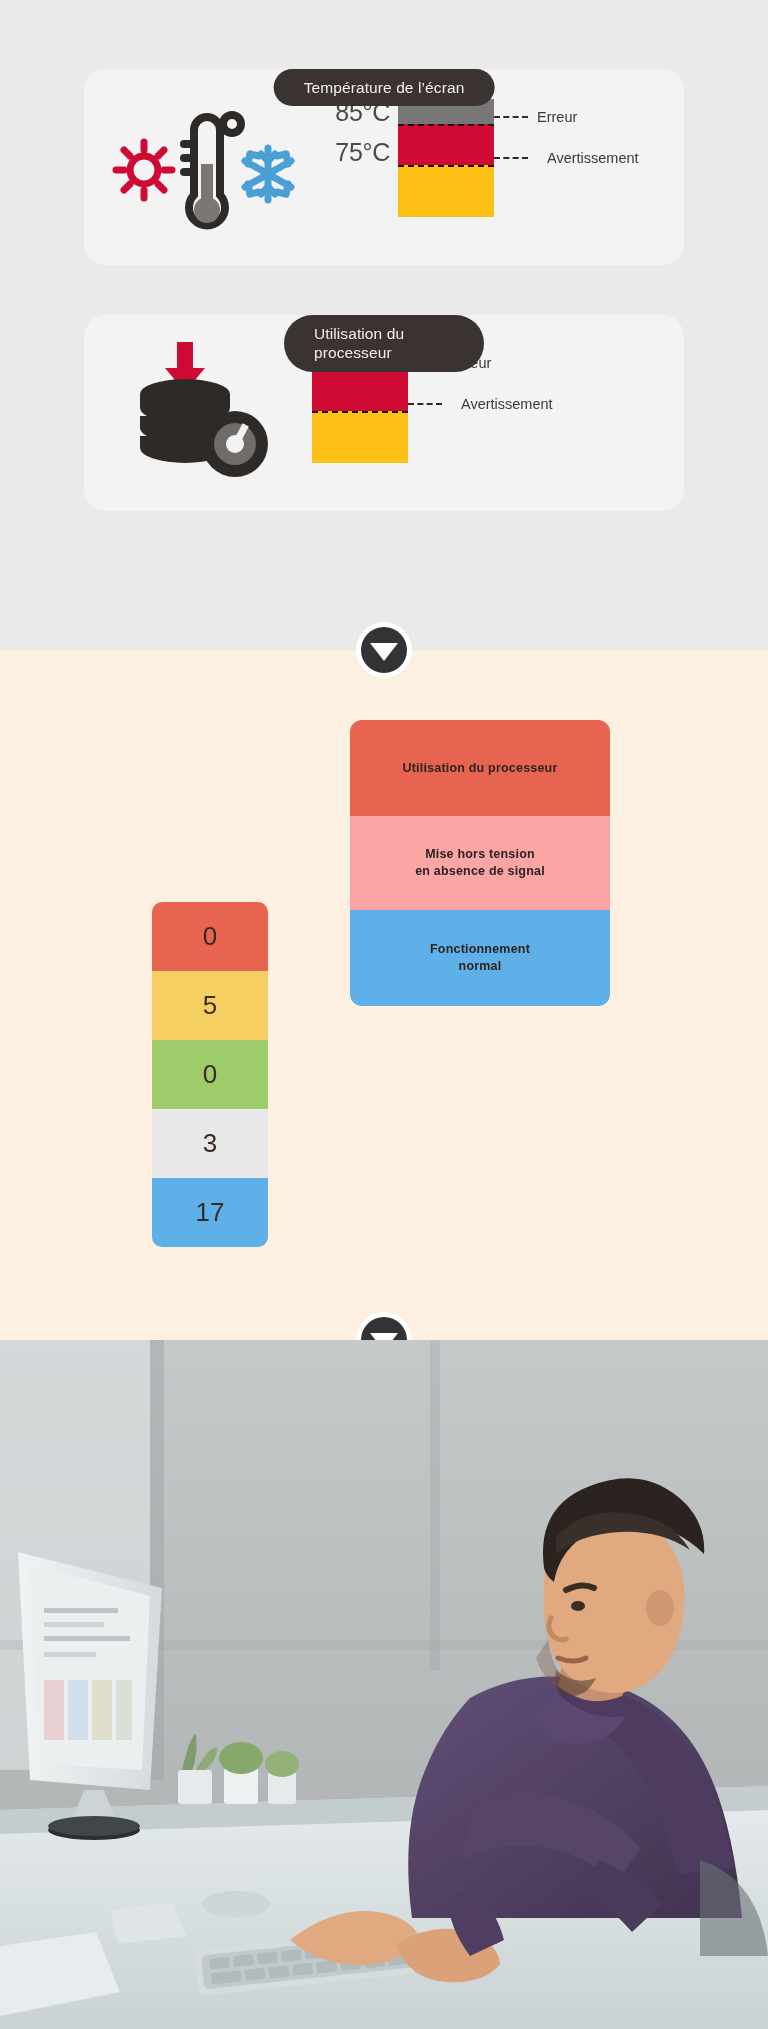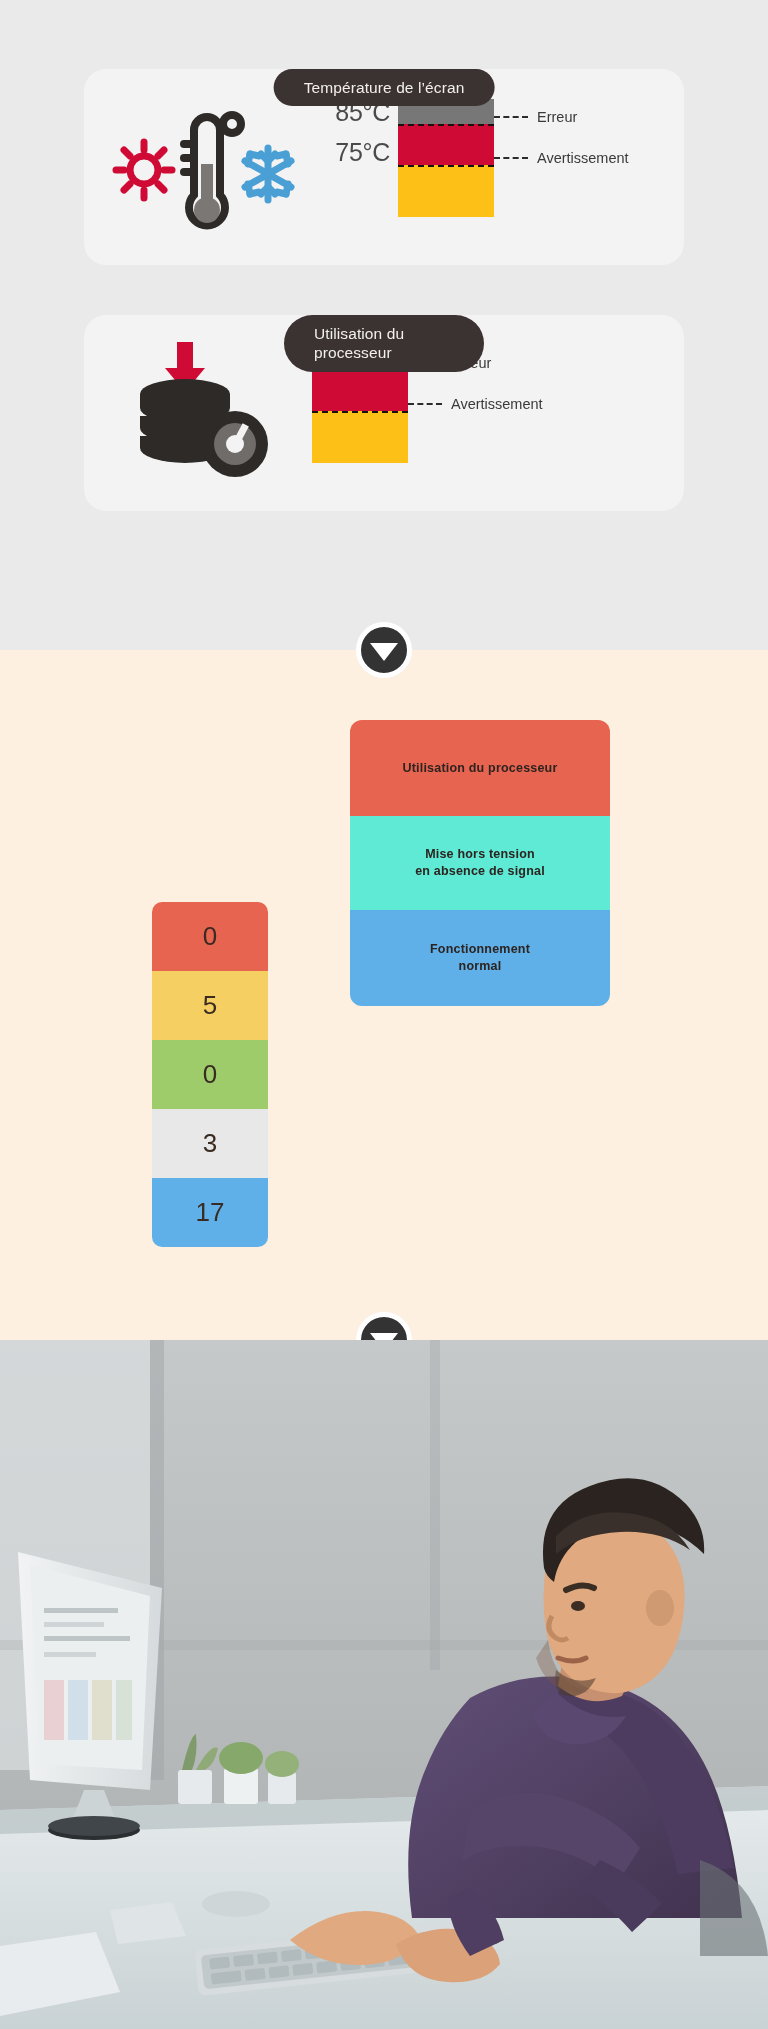--- a/index.html
+++ b/index.html
@@ -115,21 +115,21 @@
     justify-content: flex-end;
   }
   .leader .dots {
     width: 34px;
     border-top: 2px dashed #2b2b2b;
     height: 0;
     margin-right: 9px;
   }
   .leader .txt { font-size: 14.5px; color: #3a3a3a; }
   .leader.lead-err  { top: 25px;  transform: translateY(-50%); }
-  .leader.lead-warn { top: 66px;  transform: translateY(-50%); }
+  .leader.lead-warn { top: 66px;  transform: translateY(-50%); gap: 10px; }
 
   
   .therm-icon { position: absolute; left: 0; top: 0; width: 210px; height: 150px; }
 
   
   .chev-badge {
     position: absolute;
     left: 50%;
     transform: translateX(-50%);
     width: 56px; height: 56px;
@@ -353,21 +353,21 @@
   <div class="counter-col">
     <div class="counter-cell" style="background:#e66450">0</div>
     <div class="counter-cell" style="background:#f6cf63">5</div>
     <div class="counter-cell" style="background:#9fcc6b">0</div>
     <div class="counter-cell" style="background:#e8e8e8">3</div>
     <div class="counter-cell" style="background:#5fb0e8">17</div>
   </div>
 
   <div class="legend-col" style="top:70px;left:350px;">
     <div class="legend-cell" style="background:#e66450;min-height:96px">Utilisation du processeur</div>
-    <div class="legend-cell" style="background:#5eead4;min-height:94px">Mise hors tension
+    <div class="legend-cell" style="background:#fca5a5;min-height:94px">Mise hors tension
 en absence de signal</div>
     <div class="legend-cell" style="background:#5fb0e8;min-height:96px">Fonctionnement
 normal</div>
   </div>
 
   <div class="chev-badge" style="top:662px;">
     <span class="tri"></span>
   </div>
 </div>
 

